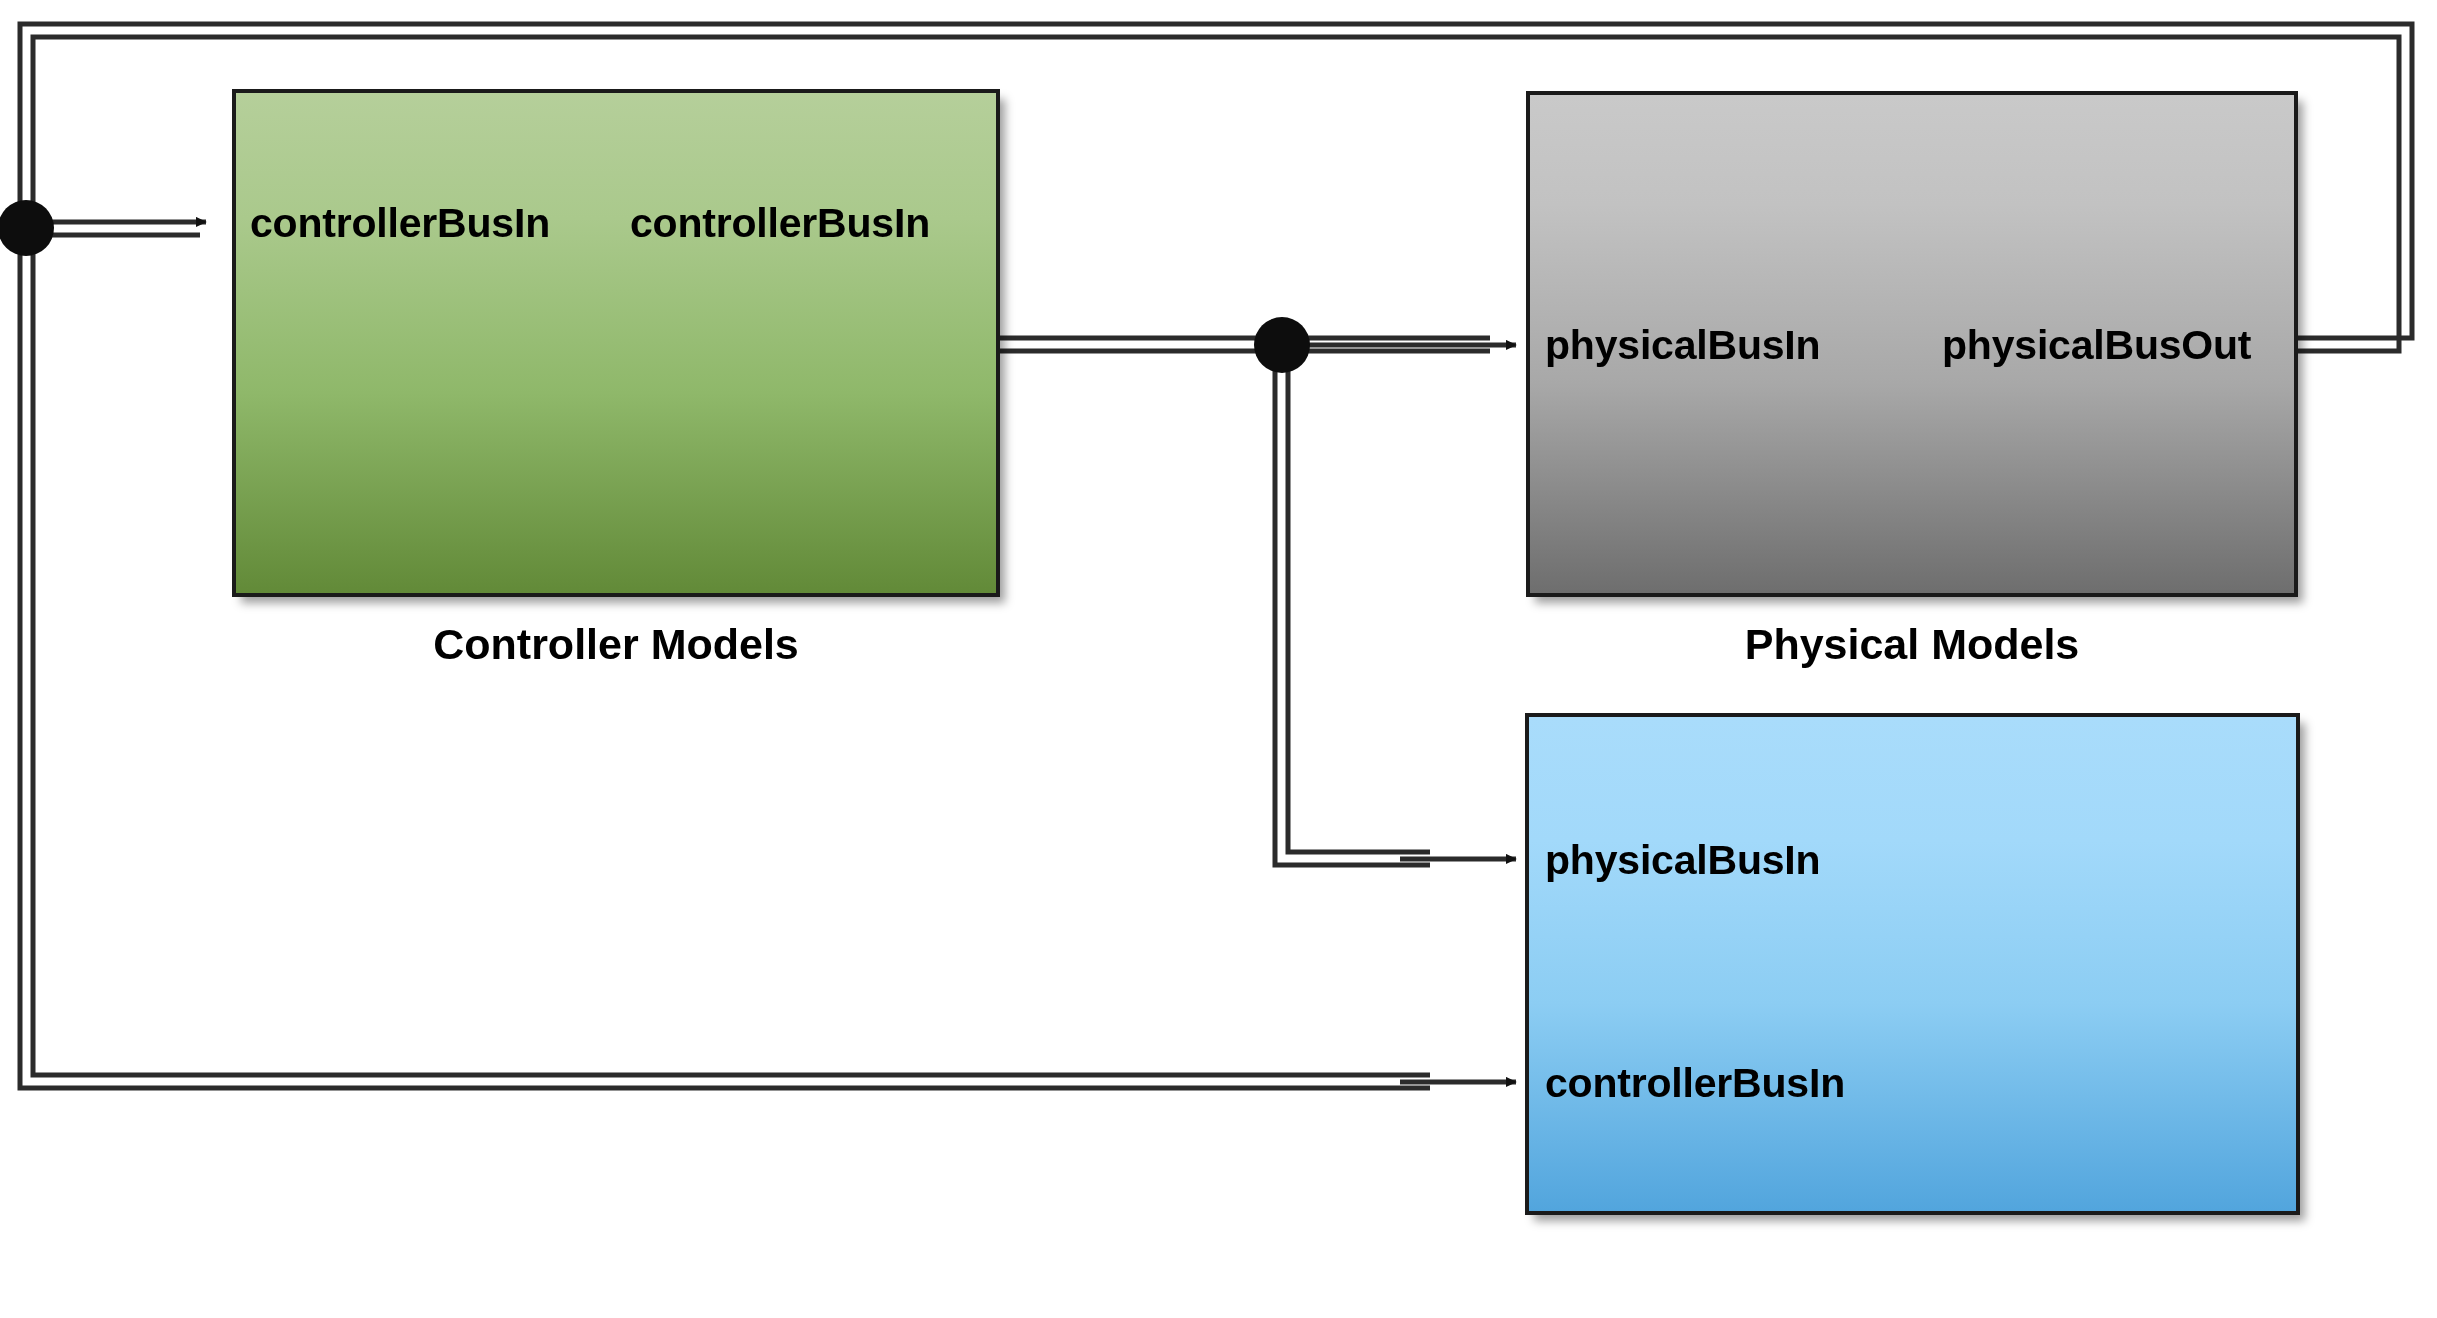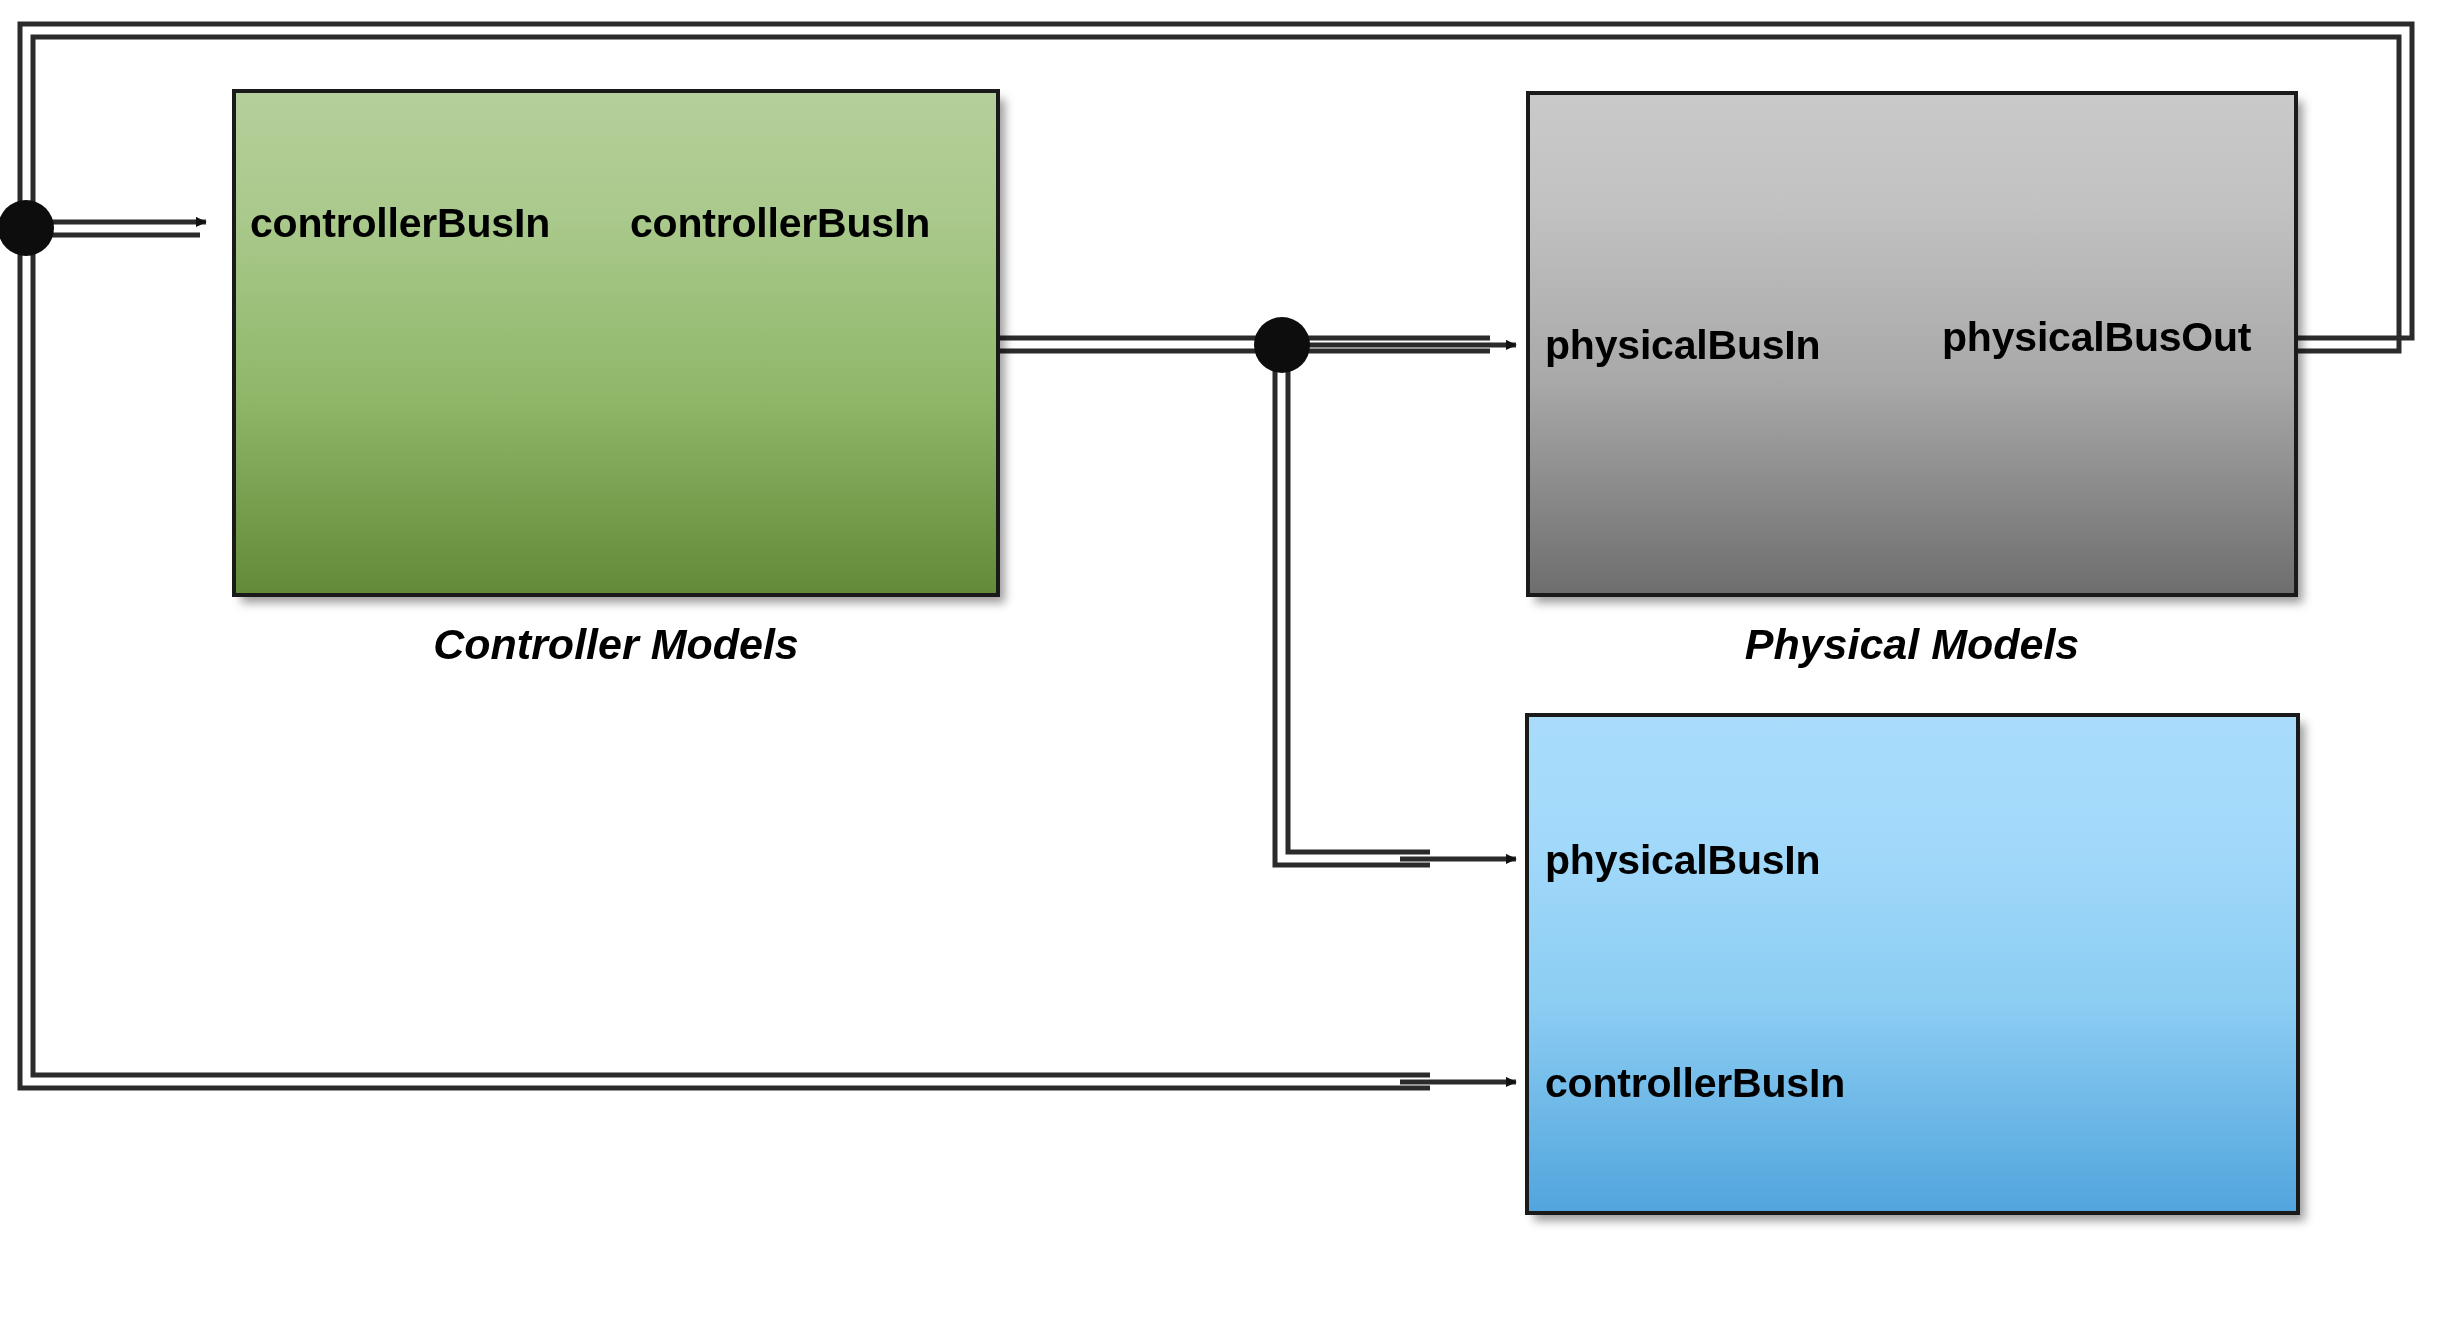--- a/index.html
+++ b/index.html
@@ -49,21 +49,20 @@
     letter-spacing: -0.2px;
   }
   .block-caption {
     position: absolute;
     color: #000000;
     font-size: 43px;
     line-height: 43px;
     font-weight: bold;
     white-space: nowrap;
     text-align: center;
-    font-style: italic;
   }
 </style>
 </head>
 <body>
 
 <div id="canvas">
 
   <svg id="wires" viewBox="0 0 2437 1318" xmlns="http://www.w3.org/2000/svg">
     <defs>
       <marker id="busArrow" markerWidth="11" markerHeight="11" refX="10.2" refY="5.5" orient="auto" markerUnits="userSpaceOnUse">
@@ -105,21 +104,21 @@
 
   <div class="block block-green" style="left:232px; top:89px; width:768px; height:508px;">
   </div>
   <div class="port-label" style="left:250px; top:203px;">controllerBusIn</div>
   <div class="port-label" style="left:630px; top:203px;">controllerBusIn</div>
   <div class="block-caption" style="left:232px; top:623px; width:768px;">Controller Models</div>
 
   <div class="block block-gray" style="left:1526px; top:91px; width:772px; height:506px;">
   </div>
   <div class="port-label" style="left:1545px; top:325px;">physicalBusIn</div>
-  <div class="port-label" style="left:1942px; top:317px;">physicalBusOut</div>
+  <div class="port-label" style="left:1942px; top:325px;">physicalBusOut</div>
   <div class="block-caption" style="left:1526px; top:623px; width:772px;">Physical Models</div>
 
   <div class="block block-blue" style="left:1525px; top:713px; width:775px; height:502px;">
   </div>
   <div class="port-label" style="left:1545px; top:840px;">physicalBusIn</div>
   <div class="port-label" style="left:1545px; top:1063px;">controllerBusIn</div>
 
 </div>
 
 </body></html>

